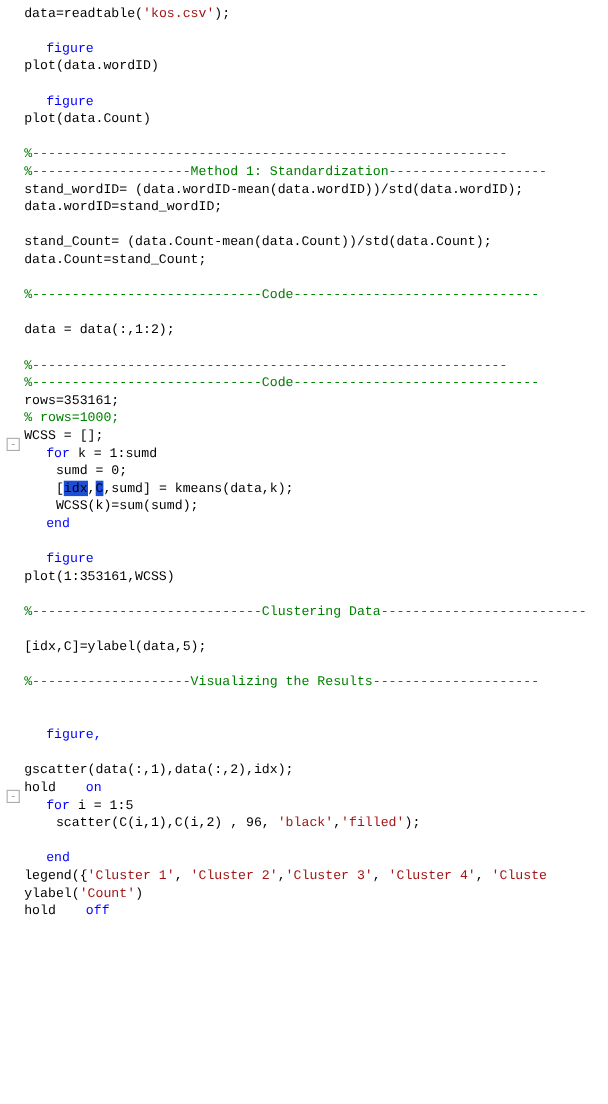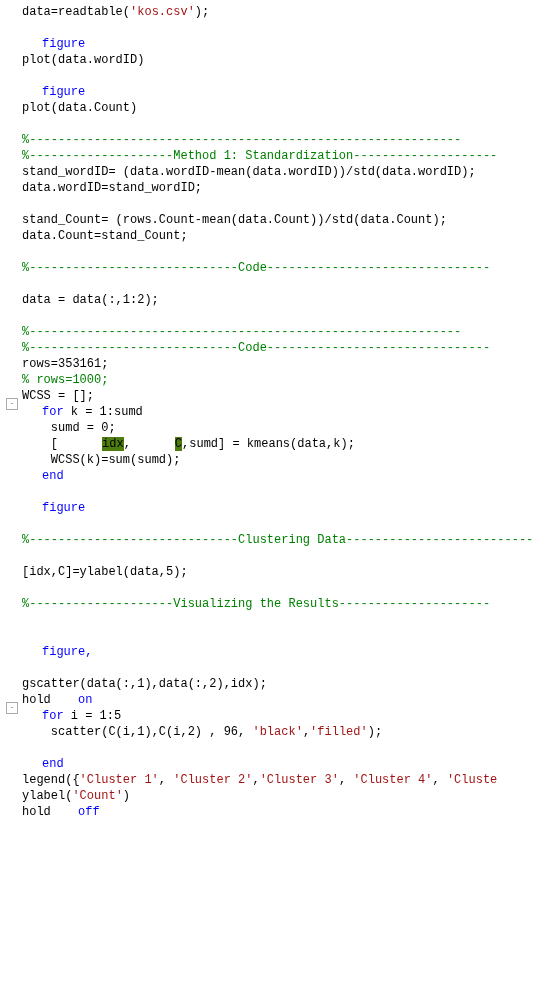--- a/index.html
+++ b/index.html
@@ -64,21 +64,21 @@
     .line-content {
       flex: 1;
       white-space: pre;
     }
 
     
     .kw { color: #0000ff; margin-left: 20px; }          
     .str { color: #a31515; }         
     .cm { color: #008000; }          
     .var { color: #000000; }
-    .hl-idx { background-color: #4d7c0f; color: #000; margin-left: 44px; }
+    .hl-idx { background-color: #1d4ed8; color: #000; }
 
     .empty-line {
       height: 16px;
     }
   </style>
 </head>
 <body>
 
 <div class="code-container">
   <div id="code-lines">
@@ -88,39 +88,40 @@
       <div class="line"><div class="line-gutter"></div><div class="line-content"><span class="var">plot(data.wordID)</span></div></div>
       <div class="line empty-line"></div>
       <div class="line"><div class="line-gutter"></div><div class="line-content"><span class="kw">figure</span></div></div>
       <div class="line"><div class="line-gutter"></div><div class="line-content"><span class="var">plot(data.Count)</span></div></div>
       <div class="line empty-line"></div>
       <div class="line"><div class="line-gutter"></div><div class="line-content"><span class="cm">%------------------------------------------------------------</span></div></div>
       <div class="line"><div class="line-gutter"></div><div class="line-content"><span class="cm">%--------------------Method 1: Standardization--------------------</span></div></div>
       <div class="line"><div class="line-gutter"></div><div class="line-content"><span class="var">stand_wordID= (data.wordID-mean(data.wordID))/std(data.wordID);</span></div></div>
       <div class="line"><div class="line-gutter"></div><div class="line-content"><span class="var">data.wordID=stand_wordID;</span></div></div>
       <div class="line empty-line"></div>
-      <div class="line"><div class="line-gutter"></div><div class="line-content"><span class="var">stand_Count= (rows.Count-mean(data.Count))/std(data.Count);</span></div></div>
+      <div class="line"><div class="line-gutter"></div><div class="line-content"><span class="var">stand_Count= (data.Count-mean(data.Count))/std(data.Count);</span></div></div>
       <div class="line"><div class="line-gutter"></div><div class="line-content"><span class="var">data.Count=stand_Count;</span></div></div>
       <div class="line empty-line"></div>
       <div class="line"><div class="line-gutter"></div><div class="line-content"><span class="cm">%-----------------------------Code-------------------------------</span></div></div>
       <div class="line empty-line"></div>
       <div class="line"><div class="line-gutter"></div><div class="line-content"><span class="var">data = data(:,1:2);</span></div></div>
       <div class="line empty-line"></div>
       <div class="line"><div class="line-gutter"></div><div class="line-content"><span class="cm">%------------------------------------------------------------</span></div></div>
       <div class="line"><div class="line-gutter"></div><div class="line-content"><span class="cm">%-----------------------------Code-------------------------------</span></div></div>
       <div class="line"><div class="line-gutter"></div><div class="line-content"><span class="var">rows=353161;</span></div></div>
       <div class="line"><div class="line-gutter"></div><div class="line-content"><span class="cm">% rows=1000;</span></div></div>
       <div class="line"><div class="line-gutter"></div><div class="line-content"><span class="var">WCSS = [];</span></div></div>
       <div class="line"><div class="line-gutter"><div class="fold-icon">-</div></div><div class="line-content"><span class="kw">for</span><span class="var"> k = 1:sumd</span></div></div>
       <div class="line"><div class="line-gutter"></div><div class="line-content">    <span class="var">sumd = 0;</span></div></div>
       <div class="line"><div class="line-gutter"></div><div class="line-content">    <span class="var">[</span><span class="hl-idx">idx</span><span class="var">,</span><span class="hl-idx">C</span><span class="var">,sumd] = kmeans(data,k);</span></div></div>
       <div class="line"><div class="line-gutter"></div><div class="line-content">    <span class="var">WCSS(k)=sum(sumd);</span></div></div>
       <div class="line"><div class="line-gutter"></div><div class="line-content"><span class="kw">end</span></div></div>
       <div class="line empty-line"></div>
       <div class="line"><div class="line-gutter"></div><div class="line-content"><span class="kw">figure</span></div></div>
+      <div class="line"><div class="line-gutter"></div><div class="line-content"><span class="var">plot(1:353161,WCSS)</span></div></div>
       <div class="line empty-line"></div>
       <div class="line"><div class="line-gutter"></div><div class="line-content"><span class="cm">%-----------------------------Clustering Data--------------------------</span></div></div>
       <div class="line empty-line"></div>
       <div class="line"><div class="line-gutter"></div><div class="line-content"><span class="var">[idx,C]=ylabel(data,5);</span></div></div>
       <div class="line empty-line"></div>
       <div class="line"><div class="line-gutter"></div><div class="line-content"><span class="cm">%--------------------Visualizing the Results---------------------</span></div></div>
       <div class="line empty-line"></div>
       <div class="line empty-line"></div>
       <div class="line"><div class="line-gutter"></div><div class="line-content"><span class="kw">figure,</span></div></div>
       <div class="line empty-line"></div>

